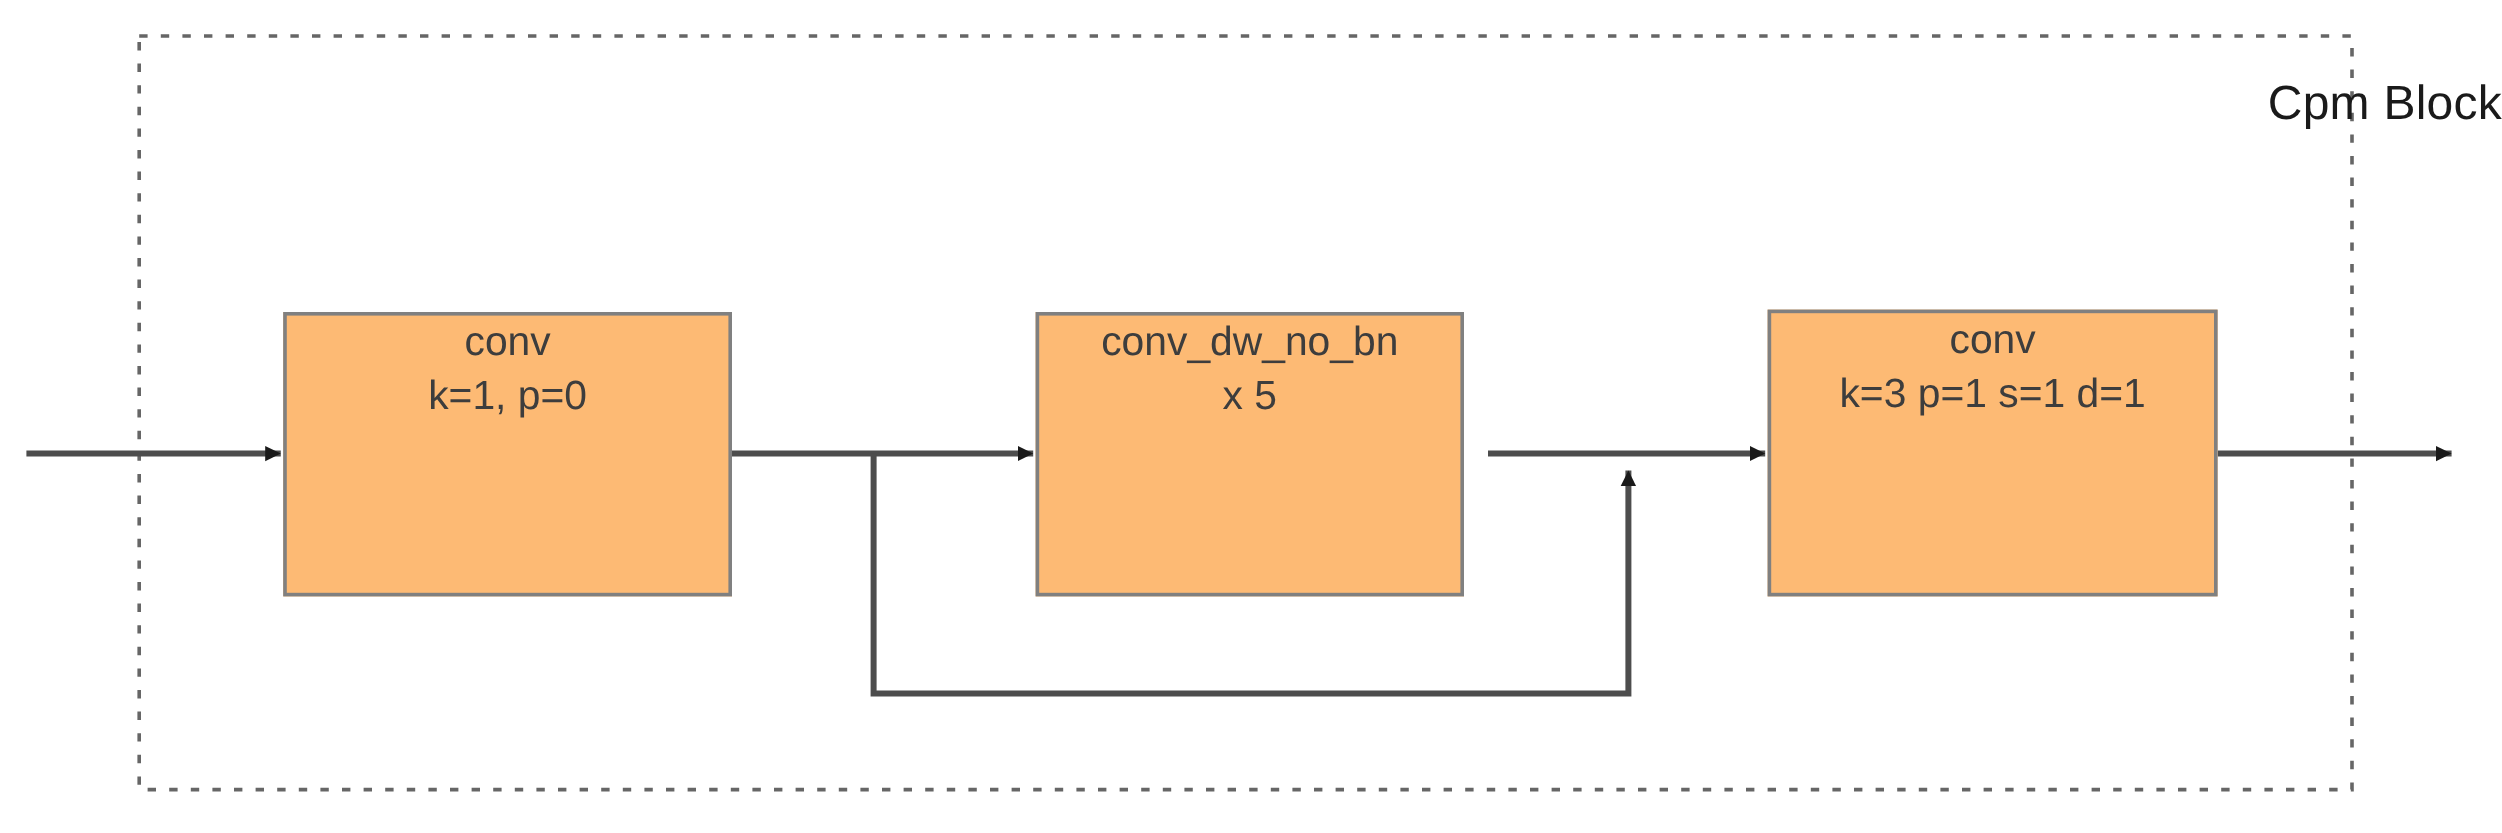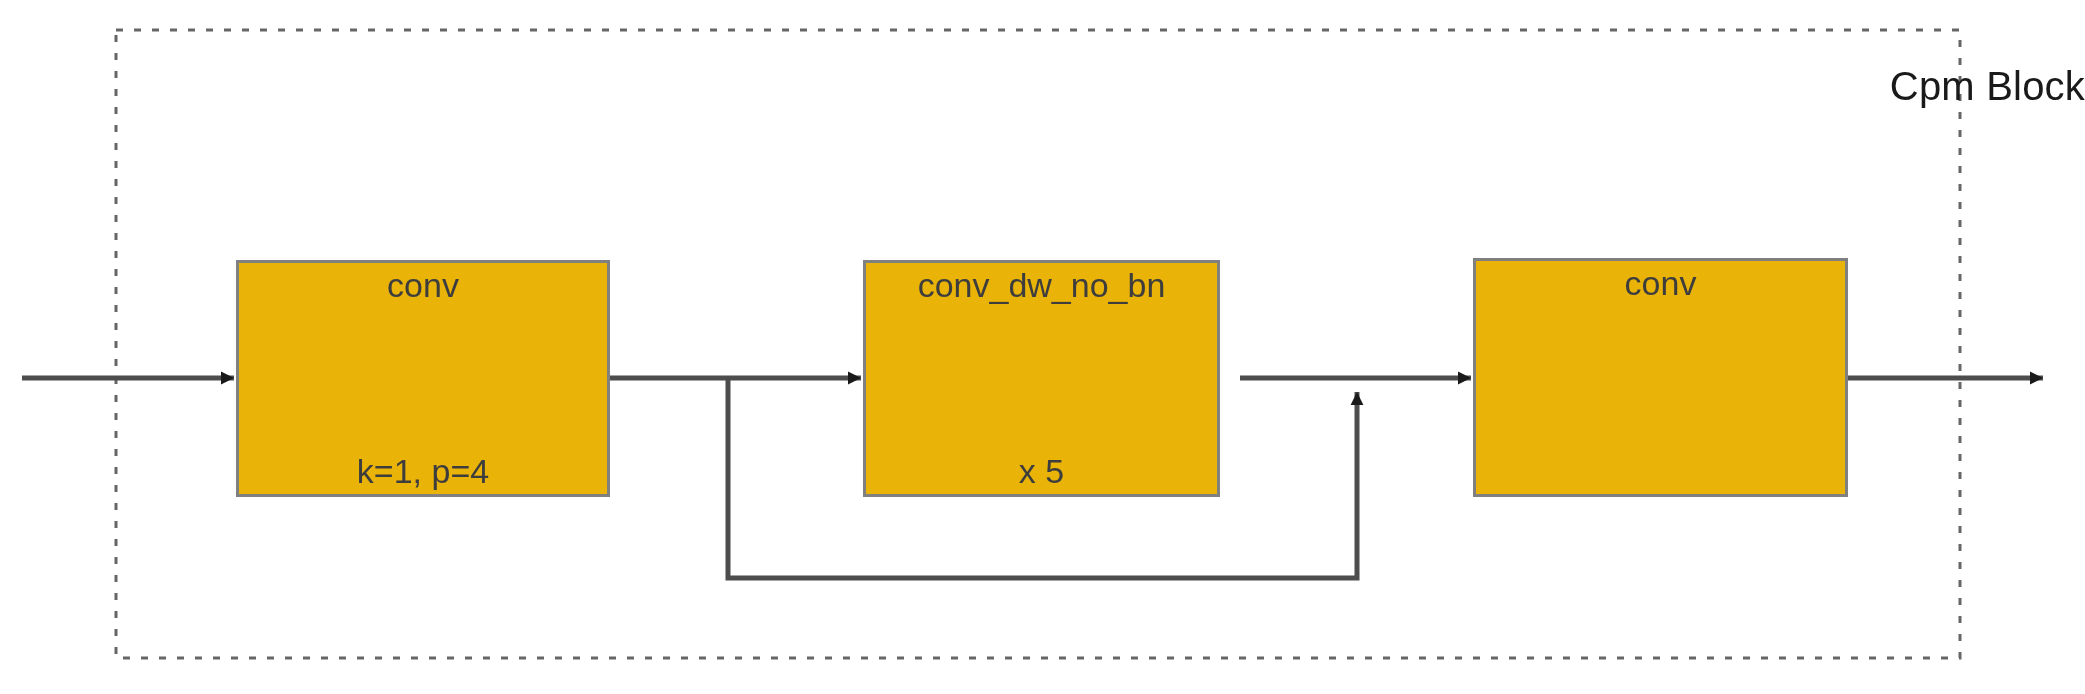--- a/index.html
+++ b/index.html
@@ -30,26 +30,25 @@
     font-weight: normal;
     color: #1a1a1a;
     text-align: right;
     letter-spacing: 0.2px;
     white-space: nowrap;
   }
   .node-box {
     position: absolute;
     box-sizing: border-box;
     border: 3px solid #808080;
-    background: #eab308;
+    background: #fdba74;
     display: flex;
     flex-direction: column;
     align-items: center;
-    justify-content: space-between;
-    gap: 47px;
+    justify-content: flex-start;
   }
   .node-line {
     font-size: 34px;
     color: #3d3d3d;
     line-height: 1.32;
     white-space: nowrap;
     text-align: center;
   }
 </style>
 </head>
@@ -77,25 +76,26 @@
 
     <polyline points="728,378 728,578 1357,578 1357,392" fill="none" stroke="#4d4d4d" stroke-width="5" stroke-linejoin="miter" marker-end="url(#arrowU)"></polyline>
 
     <line x1="1848" y1="378" x2="2043" y2="378" stroke="#4d4d4d" stroke-width="5" marker-end="url(#arrowR)"></line>
   </svg>
 
   <div class="blk-title" style="left:0; top:64px; width:2085px;">Cpm Block</div>
 
   <div class="node-box" style="left:236px; top:260px; width:374px; height:237px;">
     <div class="node-line">conv</div>
-    <div class="node-line">k=1, p=4</div>
+    <div class="node-line">k=1, p=0</div>
   </div>
 
   <div class="node-box" style="left:863px; top:260px; width:357px; height:237px;">
     <div class="node-line">conv_dw_no_bn</div>
     <div class="node-line">x 5</div>
   </div>
 
   <div class="node-box" style="left:1473px; top:258px; width:375px; height:239px;">
     <div class="node-line">conv</div>
+    <div class="node-line">k=3 p=1 s=1 d=1</div>
   </div>
 
 </div>
 
 </body></html>

